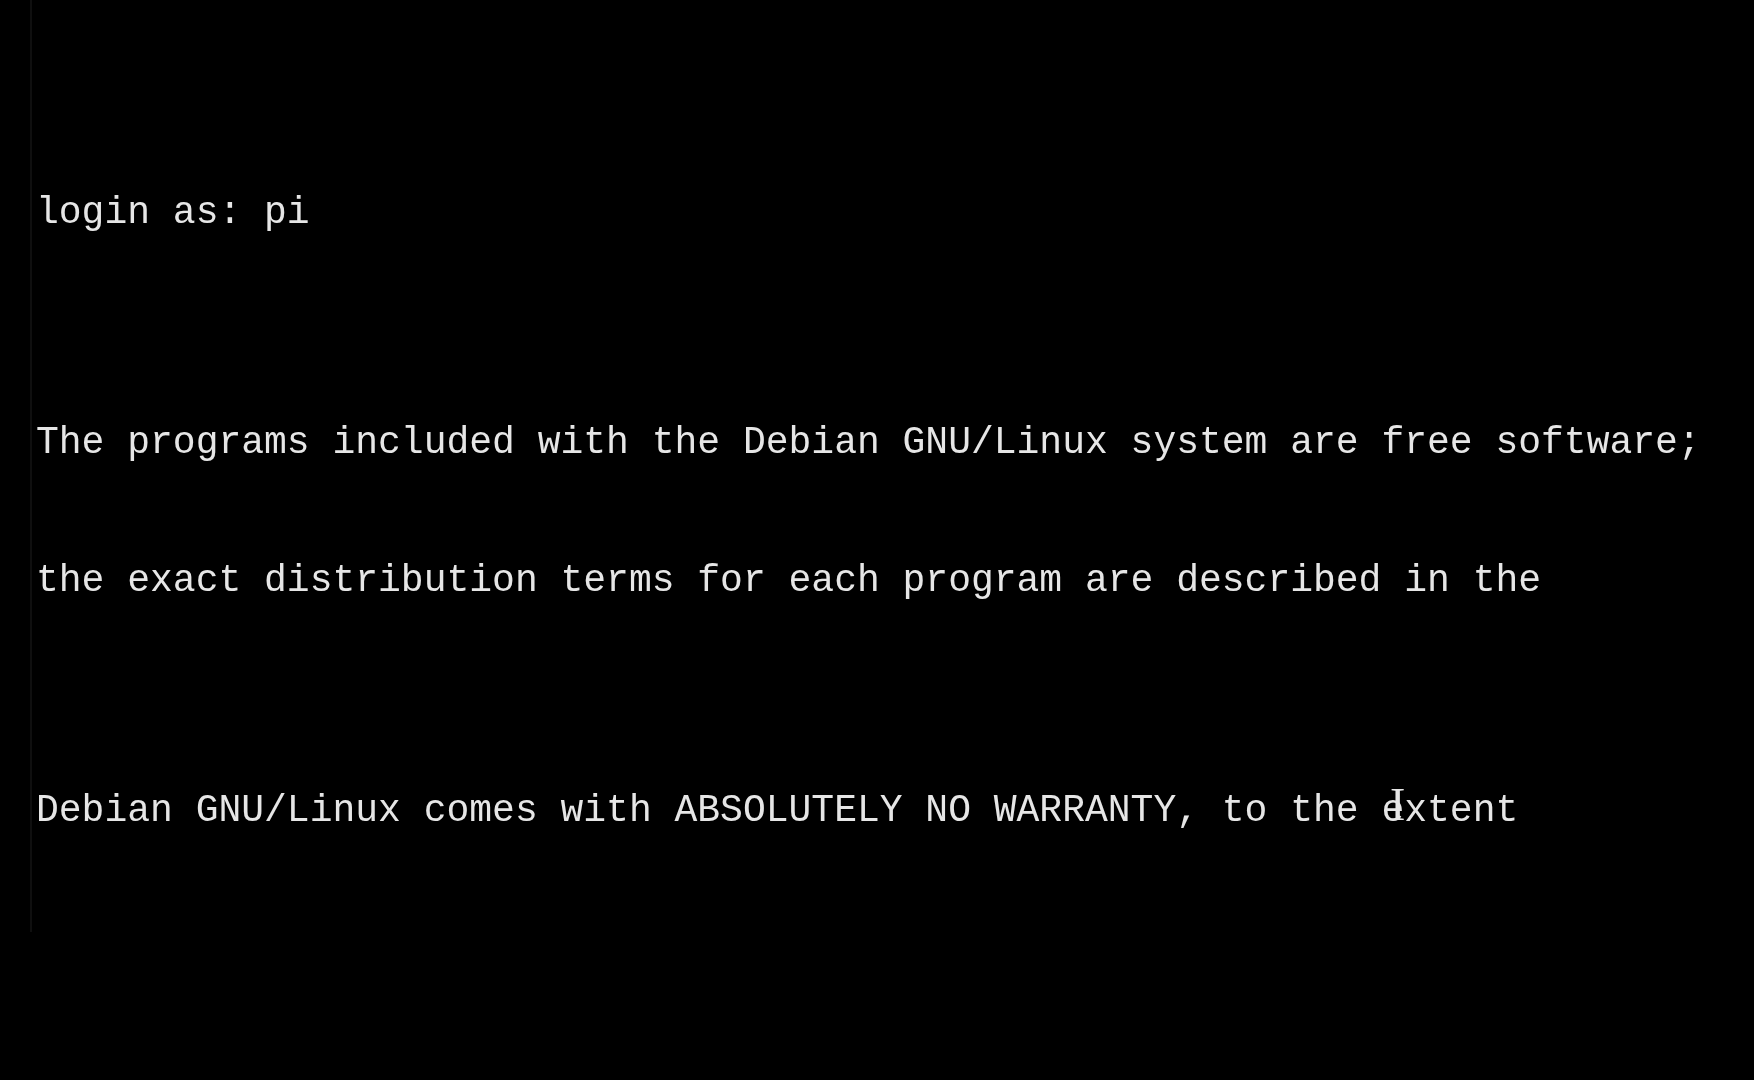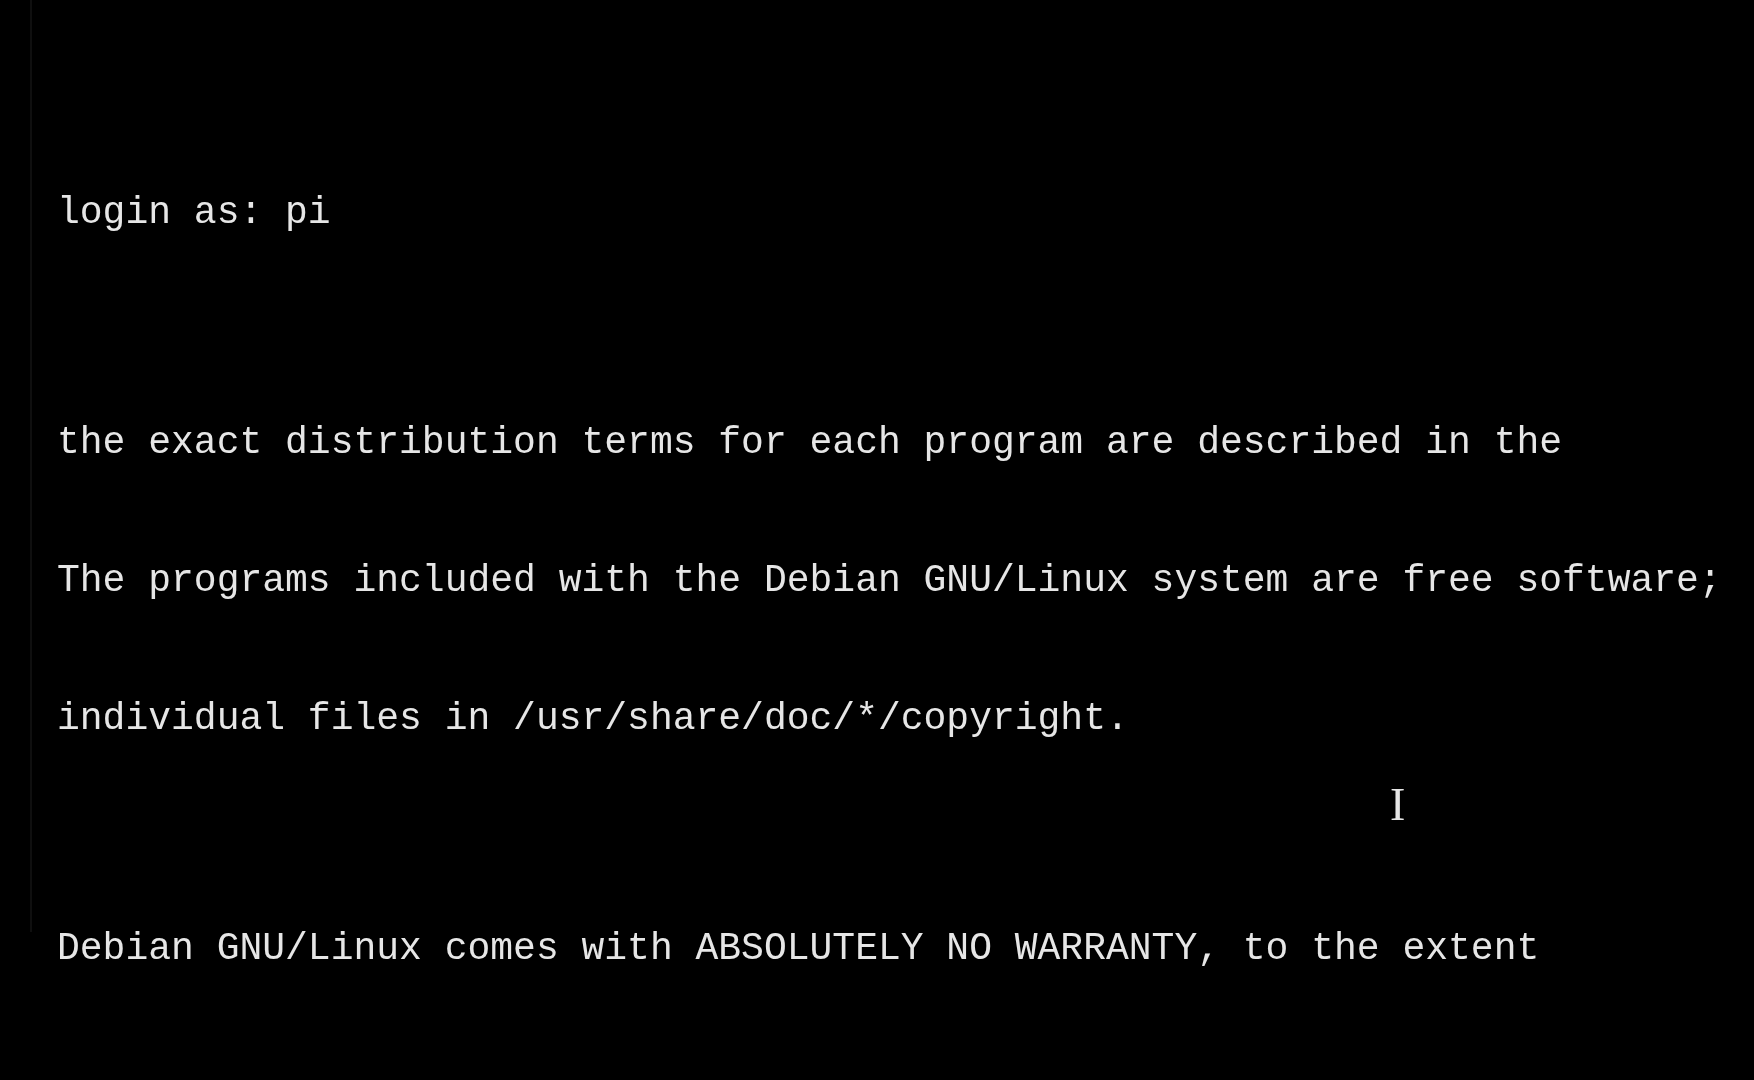--- a/index.html
+++ b/index.html
@@ -12,21 +12,21 @@
   }
   .terminal {
     position: relative;
     width: 1754px;
     height: 932px;
     background: #000;
     font-family: "Courier New", Courier, monospace;
     font-size: 38px;
     line-height: 46px;
     color: #e6e6e6;
-    padding-left: 57px;
+    padding-left: 36px;
     padding-top: 6px;
     box-sizing: border-box;
     white-space: pre-wrap;
   }
   
   .left-edge {
     position: absolute;
     left: 30px;
     top: 0;
     bottom: 0;
@@ -42,23 +42,22 @@
   }
 </style>
 </head>
 <body>
 
 <div class="terminal">
   <div class="left-edge"></div>
 
   <span class="line">login as: pi</span>
   <span class="line"></span>
+  <span class="line">The programs included with the Debian GNU/Linux system are free software;</span>
   <span class="line">the exact distribution terms for each program are described in the</span>
-  <span class="line">The programs included with the Debian GNU/Linux system are free software;</span>
-  <span class="line">individual files in /usr/share/doc/*/copyright.</span>
   <span class="line"></span>
   <span class="line">Debian GNU/Linux comes with ABSOLUTELY NO WARRANTY, to the extent</span>
   
   
 
   
 
   
 
   <span class="mouse-ibeam" style="left: 1390px; top: 782px;">I</span>

